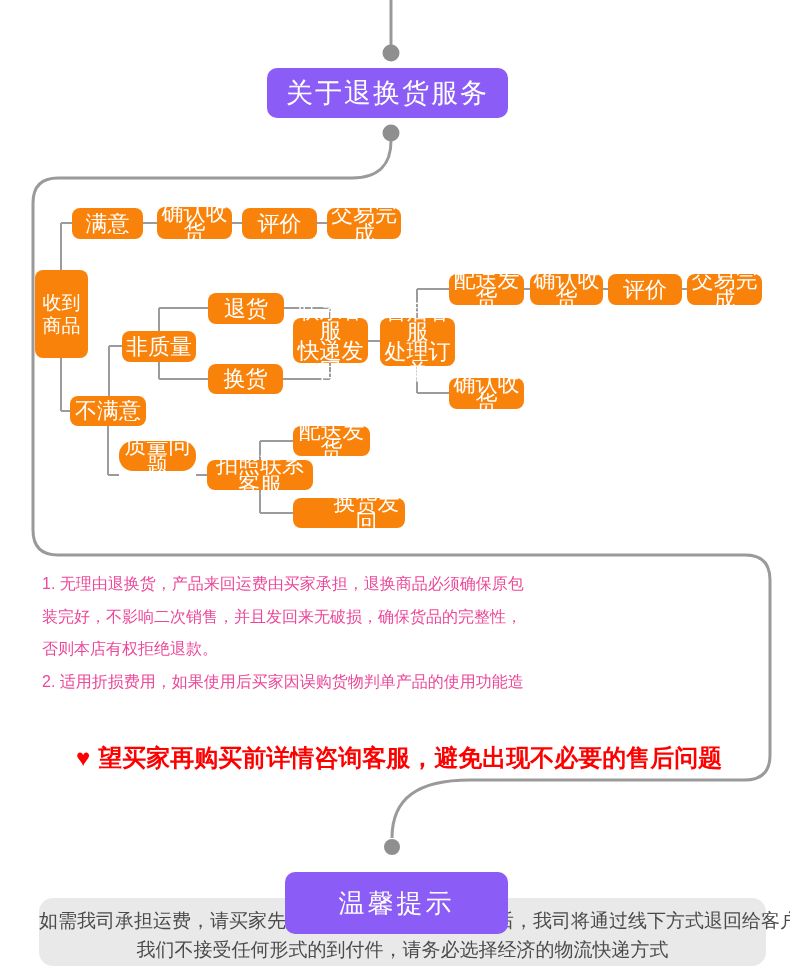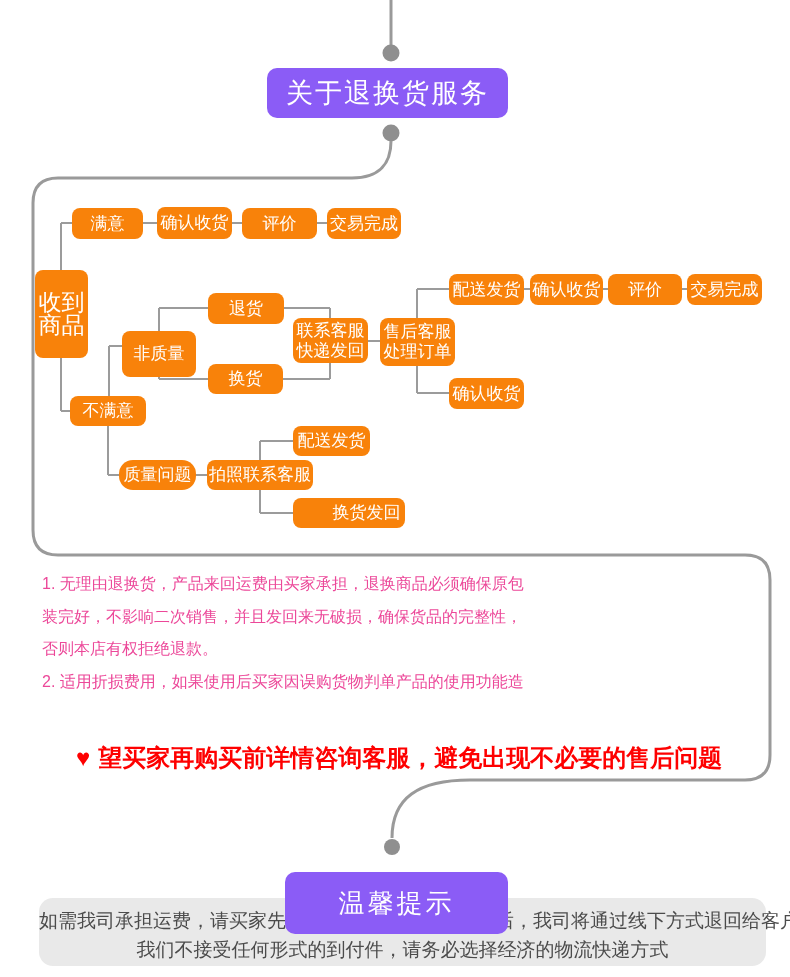--- a/index.html
+++ b/index.html
@@ -7,22 +7,22 @@
         font-family:"Liberation Sans","DejaVu Sans",sans-serif;}
   svg.wires{position:absolute;left:0;top:0;}
 
   .banner{position:absolute;background:#8b5cf6;color:#fff;display:flex;
           align-items:center;justify-content:center;border-radius:10px;}
   #title-box{left:267px;top:68px;width:241px;height:50px;font-size:27px;letter-spacing:2px;}
   #tips-box{left:285px;top:872px;width:223px;height:62px;font-size:26px;letter-spacing:3px;z-index:3;}
 
   .node{position:absolute;background:#f8820a;color:#fff;border-radius:8px;
         display:flex;align-items:center;justify-content:center;text-align:center;
-        font-size:17px;line-height:20px;white-space:pre-line;z-index:2;}
-  .node.big{font-size:23px;line-height:23px;}
+        font-size:22px;line-height:20px;white-space:pre-line;z-index:2;}
+  .node.big{font-size:19px;line-height:23px;}
 
   .policy{position:absolute;left:42px;top:568px;width:716px;color:#ec4899;
           font-size:16px;z-index:2;}
   .policy div{height:32.5px;line-height:32.5px;white-space:nowrap;}
 
   #notice-line{position:absolute;left:40px;top:741px;width:718px;text-align:center;
           color:#fe0000;font-weight:bold;font-size:24px;line-height:34px;white-space:nowrap;z-index:2;}
   #notice-line .heart{margin-right:8px;}
 
   #bottom-panel{position:absolute;left:39px;top:898px;width:727px;height:68px;
@@ -78,34 +78,34 @@
   </svg>
 
   <div id="title-box" class="banner">关于退换货服务</div>
 
   <div class="node big" style="left:35px;top:270px;width:53px;height:88px;">收到
 商品</div>
   <div class="node" style="left:72px;top:208px;width:71px;height:31px;">满意</div>
   <div class="node" style="left:157px;top:207px;width:75px;height:32px;">确认收货</div>
   <div class="node" style="left:242px;top:208px;width:75px;height:31px;">评价</div>
   <div class="node" style="left:327px;top:208px;width:74px;height:31px;">交易完成</div>
-  <div class="node" style="left:122px;top:331px;width:74px;height:46px;">非质量</div>
+  <div class="node" style="left:122px;top:331px;width:74px;height:31px;">非质量</div>
   <div class="node" style="left:208px;top:293px;width:76px;height:31px;">退货</div>
   <div class="node" style="left:208px;top:364px;width:75px;height:30px;">换货</div>
   <div class="node" style="left:293px;top:318px;width:75px;height:45px;">联系客服
 快递发回</div>
   <div class="node" style="left:380px;top:318px;width:75px;height:48px;">售后客服
 处理订单</div>
   <div class="node" style="left:449px;top:274px;width:75px;height:31px;">配送发货</div>
   <div class="node" style="left:530px;top:274px;width:73px;height:31px;">确认收货</div>
   <div class="node" style="left:608px;top:274px;width:74px;height:31px;">评价</div>
   <div class="node" style="left:687px;top:274px;width:75px;height:31px;">交易完成</div>
   <div class="node" style="left:449px;top:378px;width:75px;height:31px;">确认收货</div>
   <div class="node" style="left:70px;top:396px;width:76px;height:30px;">不满意</div>
-  <div class="node" style="left:119px;top:460px;width:77px;height:30px;border-radius:14px;">质量问题</div>
+  <div class="node" style="left:119px;top:441px;width:77px;height:30px;border-radius:14px;">质量问题</div>
   <div class="node" style="left:207px;top:460px;width:106px;height:30px;">拍照联系客服</div>
   <div class="node" style="left:293px;top:426px;width:77px;height:30px;">配送发货</div>
   <div class="node" style="left:293px;top:498px;width:77px;height:30px;padding-left:35px;">换货发回</div>
 
   <div class="policy">
     <div>1. 无理由退换货，产品来回运费由买家承担，退换商品必须确保原包</div>
     <div>装完好，不影响二次销售，并且发回来无破损，确保货品的完整性，</div>
     <div>否则本店有权拒绝退款。</div>
     <div>2. 适用折损费用，如果使用后买家因误购货物判单产品的使用功能造</div>
   </div>

